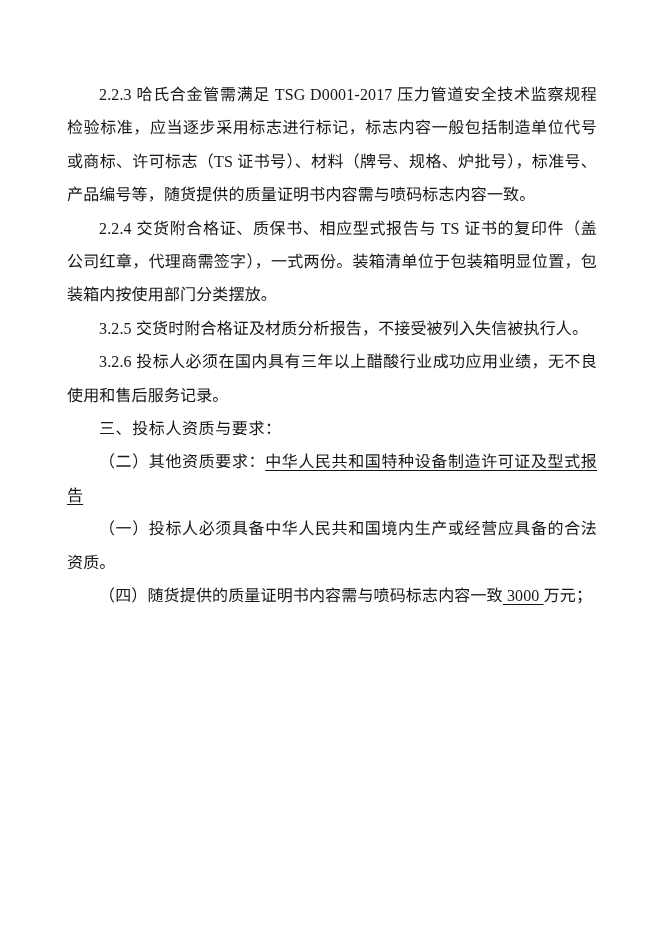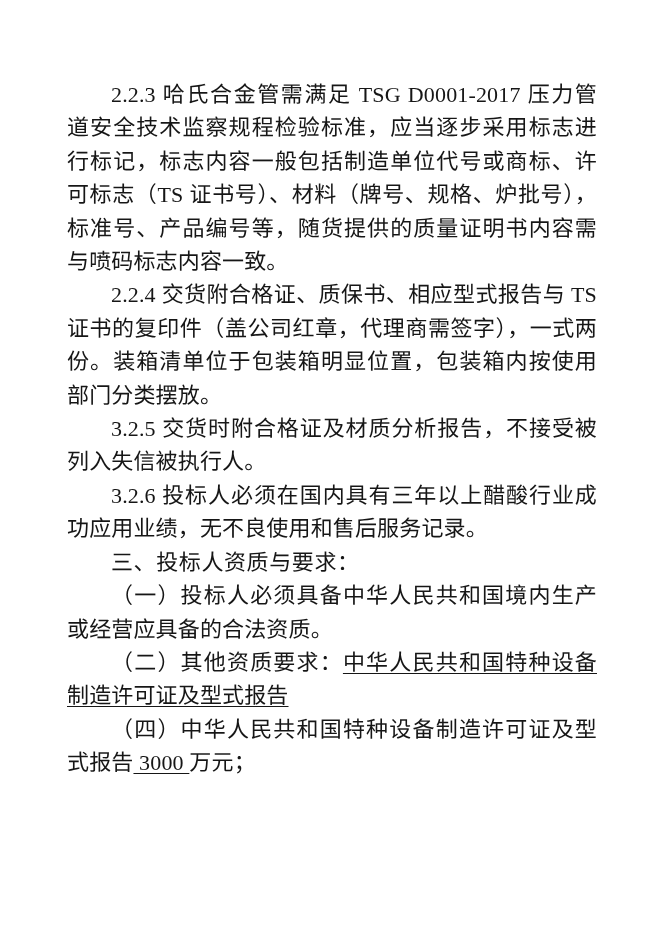--- a/index.html
+++ b/index.html
@@ -28,21 +28,21 @@
   .doc-body {
     position: absolute;
     left: 67px;
     top: 78px;
     width: 530px;
   }
 
   p.para {
     margin: 0;
     padding: 0;
-    font-size: 22px;
+    font-size: 16px;
     line-height: 33.4px;
     text-align: justify;
     text-justify: inter-ideograph;
     text-indent: 2em;
     letter-spacing: 0.15px;
     color: #161616;
     white-space: normal;
   }
 
   p.para.heading {
@@ -73,22 +73,22 @@
     <p class="para">2.2.3 哈氏合金管需满足 TSG D0001-2017 压力管道安全技术监察规程检验标准，应当逐步采用标志进行标记，标志内容一般包括制造单位代号或商标、许可标志（TS 证书号）、材料（牌号、规格、炉批号），标准号、产品编号等，随货提供的质量证明书内容需与喷码标志内容一致。</p>
 
     <p class="para">2.2.4 交货附合格证、质保书、相应型式报告与 TS 证书的复印件（盖公司红章，代理商需签字），一式两份。装箱清单位于包装箱明显位置，包装箱内按使用部门分类摆放。</p>
 
     <p class="para">3.2.5 交货时附合格证及材质分析报告，不接受被列入失信被执行人。</p>
 
     <p class="para">3.2.6 投标人必须在国内具有三年以上醋酸行业成功应用业绩，无不良使用和售后服务记录。</p>
 
     <p class="para heading">三、投标人资质与要求：</p>
 
+    <p class="para"><span>（二）其他资质要求：</span><span class="underline">中华人民共和国特种设备制造许可证及型式报告</span></p>
+
     <p class="para">（一）投标人必须具备中华人民共和国境内生产或经营应具备的合法资质。</p>
 
-    <p class="para"><span>（二）其他资质要求：</span><span class="underline">中华人民共和国特种设备制造许可证及型式报告</span></p>
 
-
-    <p class="para"><span>（四）中华人民共和国特种设备制造许可证及型式报告</span><span class="blank"> 3000 </span><span>万元；</span></p>
+    <p class="para"><span>（四）随货提供的质量证明书内容需与喷码标志内容一致</span><span class="blank"> 3000 </span><span>万元；</span></p>
 
 
   </div>
 </div>
 
 </body></html>

